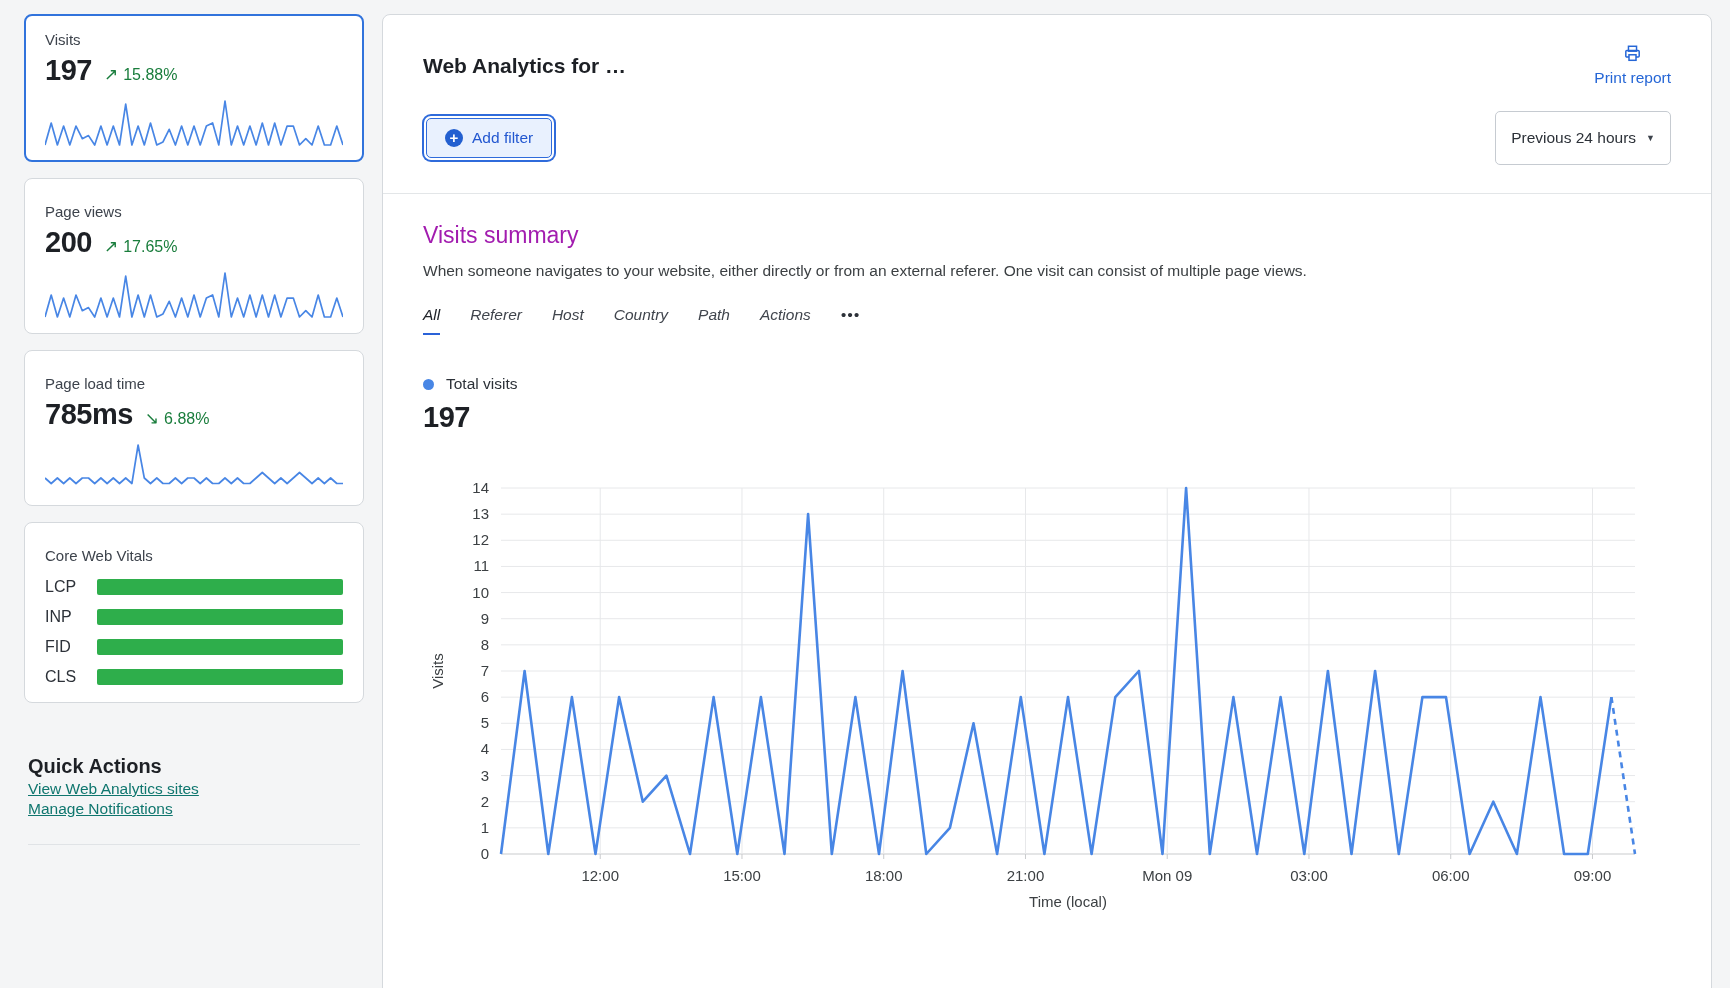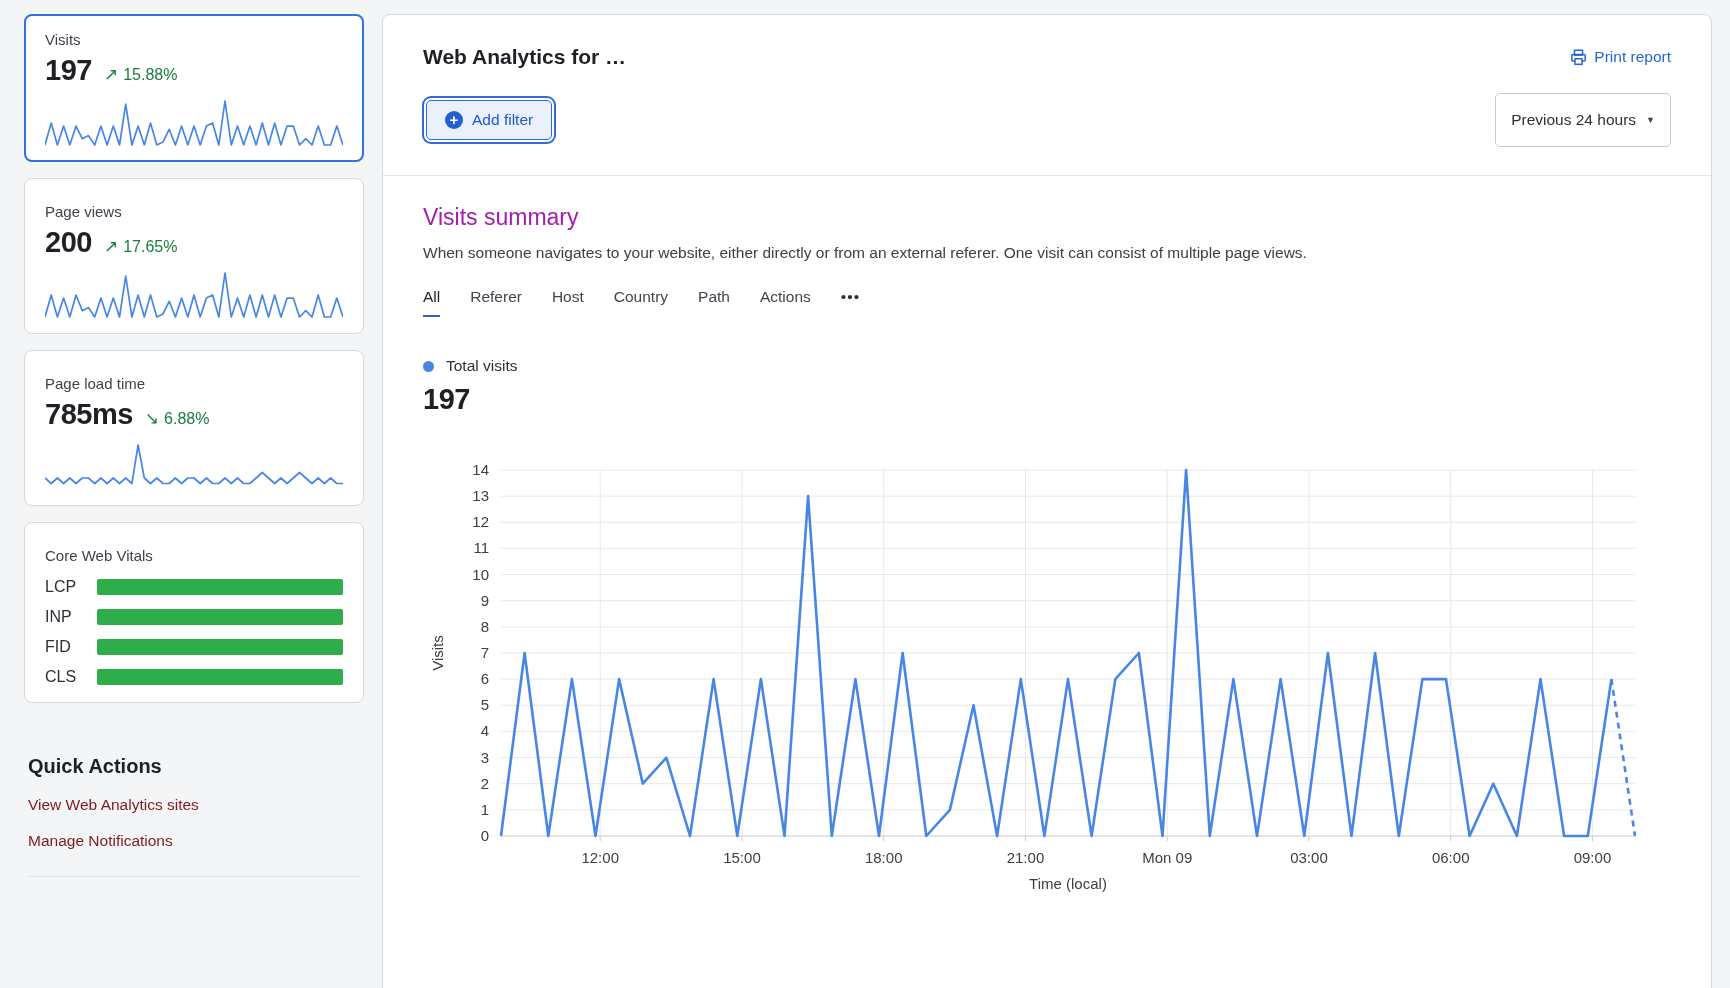--- a/index.html
+++ b/index.html
@@ -19,51 +19,51 @@
   .trend .arrow { font-size:17px; }
   .spark { width:100%; height:50px; margin-top:10px; display:block; }
 
   .cwv-rows { margin-top:14px; }
   .cwv-row { display:flex; align-items:center; margin-bottom:12px; }
   .cwv-label { width:52px; font-size:16px; color:#2c3138; }
   .cwv-bar { flex:1; height:16px; background:#2eae4b; border-radius:2px; }
 
   .quick-actions { margin-top:52px; padding:0 4px; }
   .qa-title { font-size:20px; font-weight:bold; color:#1d2025; }
-  .qa-link { display:inline-block; margin-top:18px; font-size:15.5px; color:#7f1d1d;
-    cursor:pointer; }
+  .qa-link { display:inline-block; margin-top:2px; font-size:15.5px; color:#0f766e;
+    text-decoration:underline; cursor:pointer; }
   .qa-divider { border:none; border-top:1px solid #e0e3e6; margin-top:26px; }
 
   
   .main { flex:1; background:#fff; border:1px solid #d5d9dd; border-radius:8px;
     height:1200px; }
   .main-header { padding:30px 40px 0 40px; }
   .title-row { display:flex; justify-content:space-between; align-items:center; }
   .page-title { font-size:21px; font-weight:bold; color:#1d2025; }
   .print-link { display:flex; align-items:center; gap:7px; color:#2566d6;
-    font-size:15.5px; cursor:pointer; }
+    font-size:15.5px; cursor:pointer;flex-direction:column; }
   .controls-row { display:flex; justify-content:space-between; align-items:center;
     margin-top:24px; padding-bottom:28px; }
   .add-filter-btn { display:flex; align-items:center; gap:9px; height:40px;
     padding:0 18px; background:#e9f1fe; border:1px solid #2f6bdb; border-radius:5px;
     color:#2257d0; font-size:15.5px; cursor:pointer;
     box-shadow:0 0 0 2px #fff, 0 0 0 4px #2f6bdb; margin-left:3px; }
   .plus-circle { width:18px; height:18px; border-radius:50%; background:#2360d0;
     color:#fff; font-size:15px; line-height:17px; text-align:center; font-weight:bold; }
   .range-btn { display:flex; align-items:center; gap:10px; height:54px; padding:0 15px;
     background:#fff; border:1px solid #c6cbd1; border-radius:5px; font-size:15.5px;
     color:#2c3138; cursor:pointer; }
   .caret { font-size:9px; color:#3d434c; }
   .main-divider { border:none; border-top:1px solid #e3e6e8; }
 
   .summary { padding:28px 40px 0 40px; }
   .summary-title { font-size:23px; font-weight:normal; color:#a21caf; }
   .summary-desc { font-size:15.5px; color:#3c4043; margin-top:13px; }
   .tabs { display:flex; gap:30px; margin-top:26px; }
-  .tab { font-size:15.5px; color:#40454d; padding-bottom:9px; cursor:pointer; }
+  .tab { font-size:15.5px; color:#40454d; padding-bottom:9px; cursor:pointer;font-style:italic; }
   .tab.active { color:#21242a; border-bottom:2px solid #2a62d8; }
   .tab.more { letter-spacing:1px; color:#2c3138; }
 
   .legend-row { display:flex; align-items:center; gap:12px; margin-top:40px; }
   .legend-dot { width:11px; height:11px; border-radius:50%; background:#4886e5; }
   .legend-label { font-size:15.5px; color:#2c3138; }
   .legend-total { font-size:29px; font-weight:bold; color:#1d2025; margin-top:8px;
     letter-spacing:-0.5px; }
 
   .chart-wrap { margin-top:38px; }

